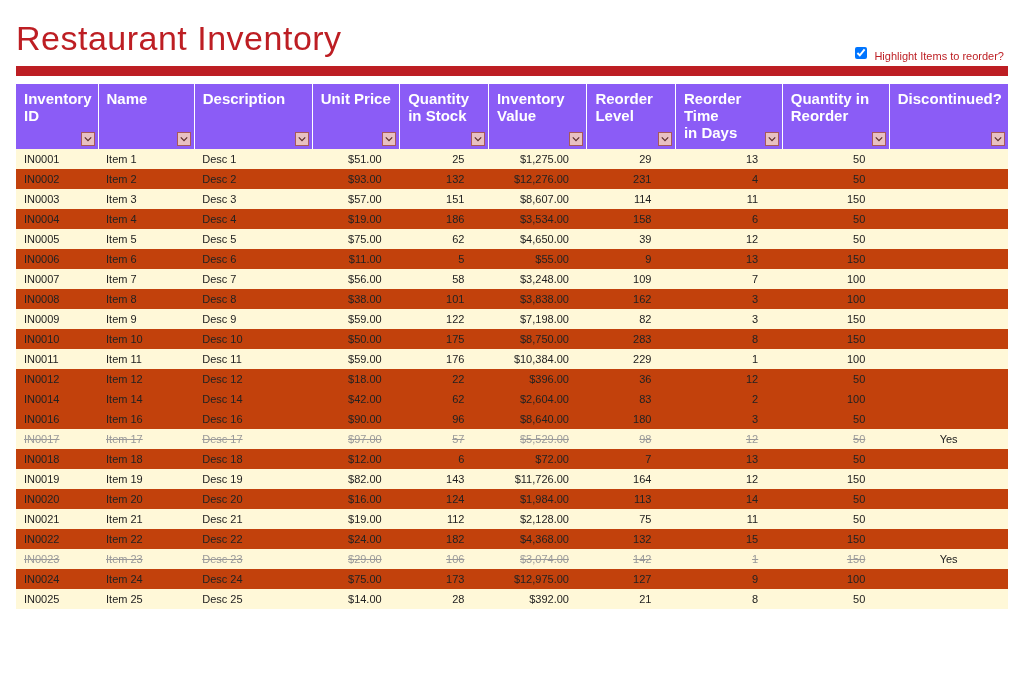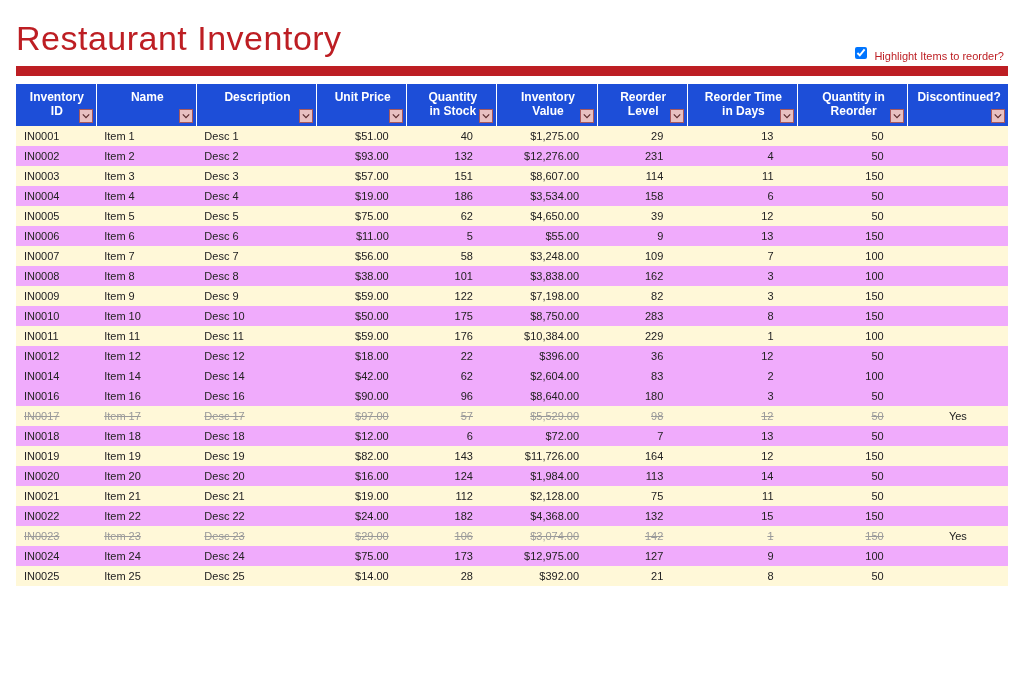--- a/index.html
+++ b/index.html
@@ -42,29 +42,29 @@
     height: 10px;
     background: #bd1e23;
     margin: 2px 0 8px 0;
   }
   table {
     width: 100%;
     border-collapse: collapse;
     font-size: 11px;
   }
   thead th {
-    background: #1d4ed8;
+    background: #8b5cf6;
     color: #fff;
-    text-align: center;
+    text-align: left;
     vertical-align: top;
     font-weight: 700;
     padding: 6px 6px 8px 8px;
     position: relative;
     border-right: 1px solid #fff;
-    font-size: 12px;
+    font-size: 15px;
   }
   thead th:last-child { border-right: none; }
   .filter-btn {
     position: absolute;
     right: 3px;
     bottom: 3px;
     width: 14px;
     height: 14px;
     background: #e8c0c1;
     border: 1px solid #a8585b;
@@ -74,21 +74,21 @@
     cursor: pointer;
   }
   .filter-btn svg { display: block; }
   tbody td {
     padding: 4px 8px;
     border: none;
     height: 20px;
     white-space: nowrap;
   }
   tbody tr.band-a { background: #fff8d8; }
-  tbody tr.band-b { background: #f0abfc; }
+  tbody tr.band-b { background: #c2410c; }
   tbody tr.disc td {
     color: #9a9a9a;
     text-decoration: line-through;
     margin-top: 24px;
   }
   tbody tr.disc td.nodisc {
     text-decoration: none;
     color: #222;
   }
   .num { text-align: right; padding-right: 18px; }
@@ -173,21 +173,21 @@
             </svg>
           </span></th>
       </tr>
     </thead>
   <tbody id="tbody">
       <tr class="band-a">
         <td>IN0001</td>
         <td>Item 1</td>
         <td>Desc 1</td>
         <td class="num">$51.00</td>
-        <td class="inum">40</td>
+        <td class="inum">25</td>
         <td class="num">$1,275.00</td>
         <td class="inum">29</td>
         <td class="inum">13</td>
         <td class="inum">50</td>
         <td class="disc-col nodisc"></td>
       </tr>
       <tr class="band-b">
         <td>IN0002</td>
         <td>Item 2</td>
         <td>Desc 2</td>

